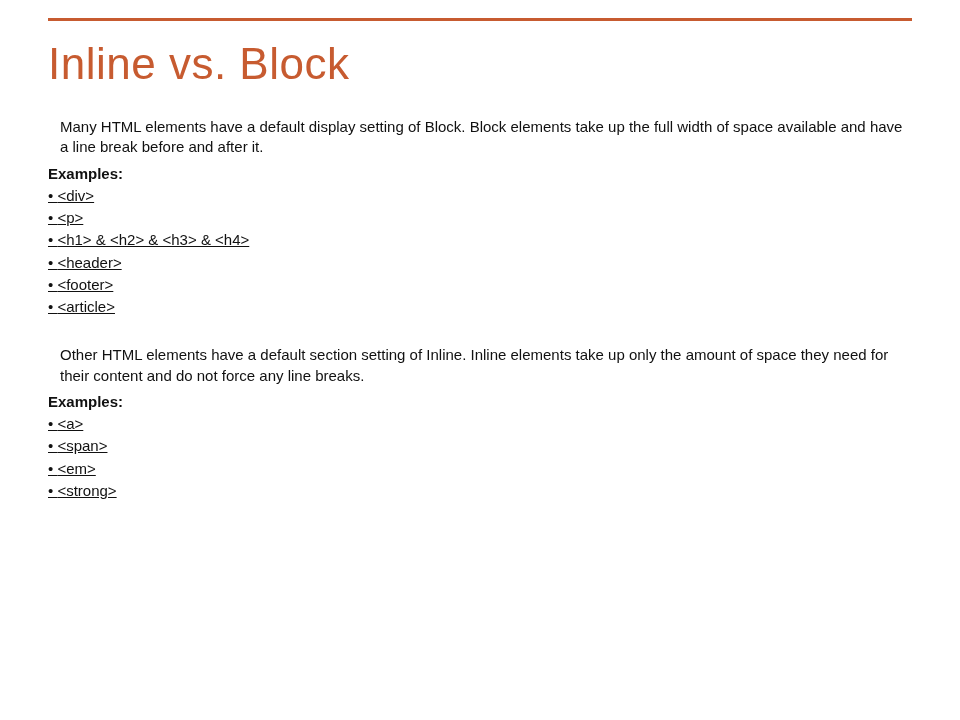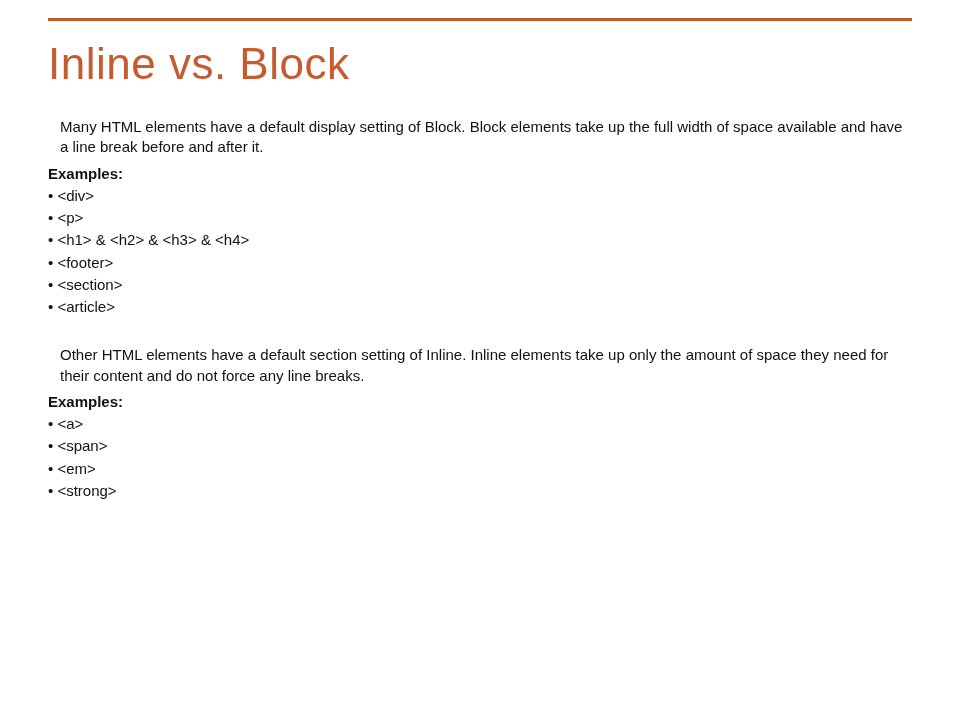--- a/index.html
+++ b/index.html
@@ -42,20 +42,21 @@
   }
   .label {
     font-weight: bold;
     margin: 2px 0 2px 0;
   }
   .bullets {
     margin: 0 0 16px 0;
   }
   .bullet {
     margin: 2px 0;
+    text-decoration: underline;
   }
   .bullet::before {
     content: "• ";
   }
   .section-gap {
     height: 12px;
   }
 </style>
 </head>
 <body>
@@ -65,22 +66,22 @@
   <h1 class="title">Inline vs. Block</h1>
 
   <div class="body">
 
     <p class="para">Many HTML elements have a default display setting of Block. Block elements take up the full width of space available and have a line break before and after it.</p>
     <p class="label">Examples:</p>
     <div class="bullets">
       <div class="bullet">&lt;div&gt;</div>
       <div class="bullet">&lt;p&gt;</div>
       <div class="bullet">&lt;h1&gt; &amp; &lt;h2&gt; &amp; &lt;h3&gt; &amp; &lt;h4&gt;</div>
+      <div class="bullet">&lt;header&gt;</div>
       <div class="bullet">&lt;footer&gt;</div>
-      <div class="bullet">&lt;section&gt;</div>
       <div class="bullet">&lt;article&gt;</div>
     </div>
 
     <div class="section-gap"></div>
 
     <p class="para">Other HTML elements have a default section setting of Inline. Inline elements take up only the amount of space they need for their content and do not force any line breaks.</p>
     <p class="label">Examples:</p>
     <div class="bullets">
       <div class="bullet">&lt;a&gt;</div>
       <div class="bullet">&lt;span&gt;</div>

